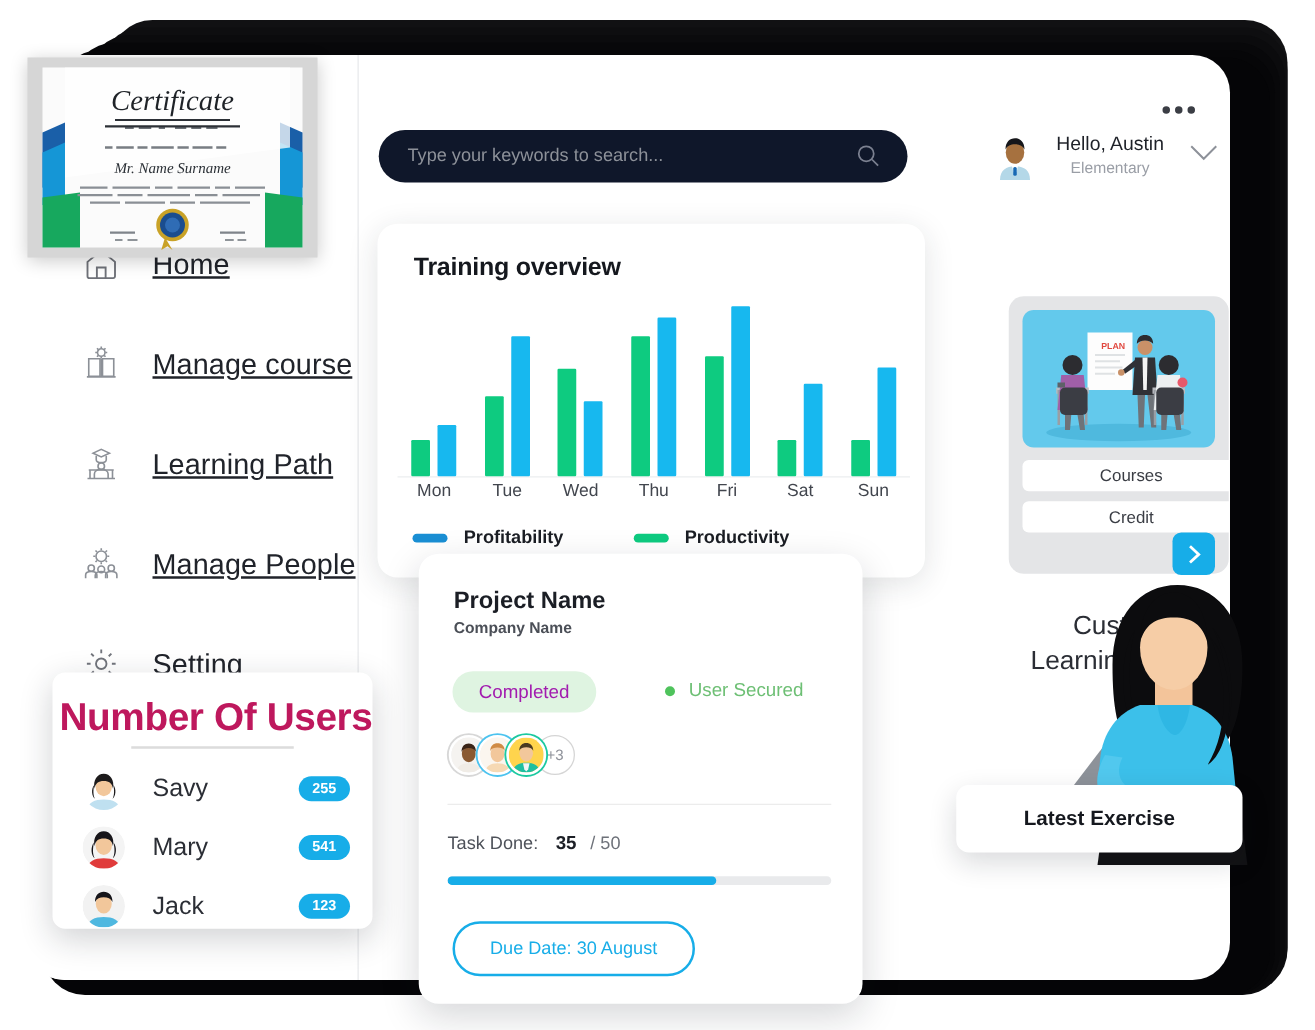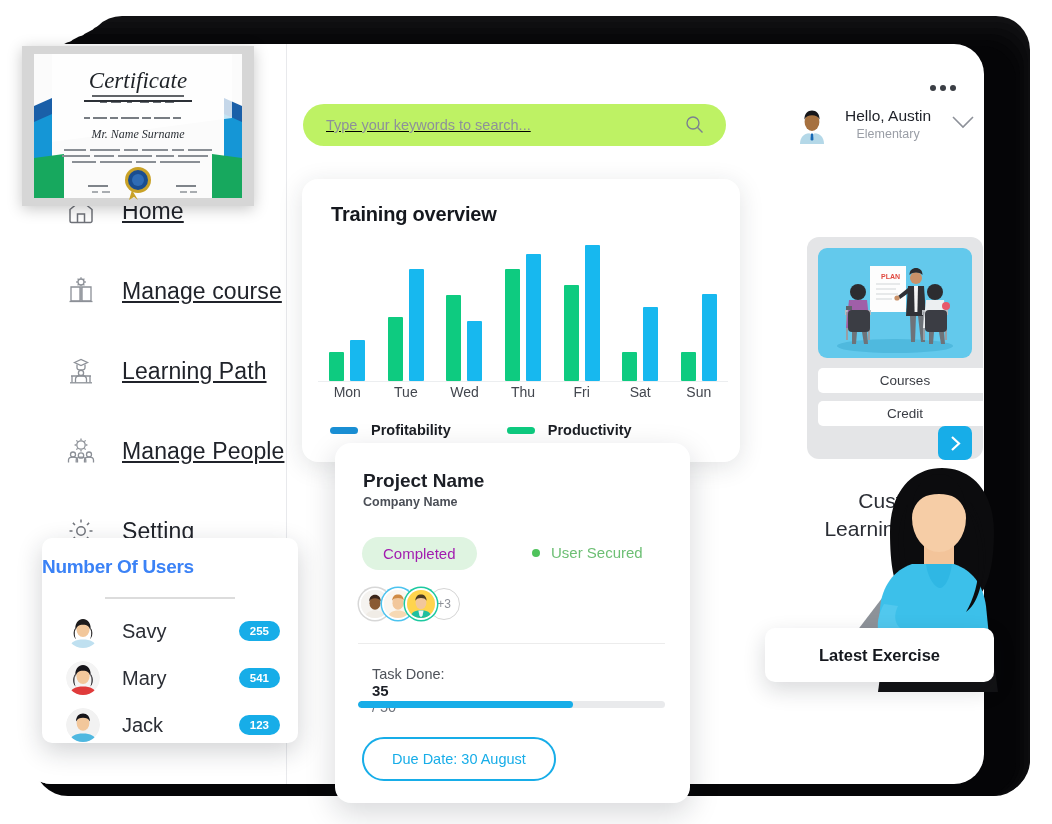--- a/index.html
+++ b/index.html
@@ -54,22 +54,22 @@
     margin-left: 24px;
     font-size: 23px; color: #20232a; letter-spacing: .1px;
     white-space: nowrap;
     text-decoration: underline;
   }
 
   
   #search-wrap {
     position: absolute; left: 281px; top: 60px;
     width: 423px; height: 42px;
-    background: #bef264; border-radius: 21px;
-    display: flex; align-items: center; text-decoration: underline;
+    background: #0f172a; border-radius: 21px;
+    display: flex; align-items: center;
   }
   #search-input {
     border: 0; outline: 0; background: transparent;
     margin-left: 23px; width: 340px;
     font-family: "Liberation Sans", sans-serif;
     font-size: 14.5px; color: #6d7179;
   }
   #search-input::placeholder { color: #8d9199; }
   #search-icon { position: absolute; right: 22px; top: 11px; color:#7b8090; }
 
@@ -150,21 +150,21 @@
   .av.ring-grey  { box-shadow: 0 0 0 1.5px #d7d7d7; }
   .av.ring-blue  { box-shadow: 0 0 0 1.5px #4cc3ef; }
   .av.ring-teal  { box-shadow: 0 0 0 1.5px #1cc9a0; }
   .av-more {
     width:32px; height:32px; border-radius:50%;
     border:1.5px solid #d5d5d5; background:#fff;
     display:flex; align-items:center; justify-content:center;
     font-size:12px; color:#8e9199; margin-left:0;
   }
   #divider { position:absolute; left:23px; top:200px; width:307px; height:1px; background:#ececec; }
-  #task-row { position:absolute; left:23px; top:223px; display:flex; align-items:baseline;flex-direction:column; }
+  #task-row { position:absolute; left:23px; top:223px; display:flex; align-items:baseline; }
   #task-lbl { font-size:14.5px; color:#4e525a; }
   #task-done { margin-left:14px; font-size:15px; font-weight:bold; color:#1c1f26; }
   #task-total { margin-left:11px; font-size:14.5px; color:#6e727a; }
   #progress-track {
     position:absolute; left:23px; top:258px; width:307px; height:7px;
     background:#e9eaec; border-radius:4px; overflow:hidden;
   }
   #progress-fill { height:100%; background:#17ade8; border-radius:4px; }
   #due-btn {
     position:absolute; left:27px; top:294px;
@@ -212,21 +212,21 @@
 
   
   #users-card {
     position:absolute; left:42px; top:538px;
     width:256px; height:205px;
     background:#fff; border-radius:10px;
     box-shadow: 0 8px 26px rgba(25,30,40,.20);
   }
   #users-title {
     position:absolute; left:0; top:18px; width:100%;
-    text-align:left; font-size:19px; font-weight:bold; color:#3b82f6;
+    text-align:right; font-size:31px; font-weight:bold; color:#be185d;
     letter-spacing:-.3px;
   }
   #users-rule { position:absolute; left:63px; top:59px; width:130px; height:2px; background:#dcdcdc; }
   .user-row {
     position:absolute; left:24px; width:214px; height:42px;
     display:flex; align-items:center;
   }
   .user-av { width:34px; height:34px; border-radius:50%; overflow:hidden; flex:0 0 34px; }
   .user-name { margin-left:22px; font-size:20px; color:#2b2e35; flex:1; }
   .user-count {

